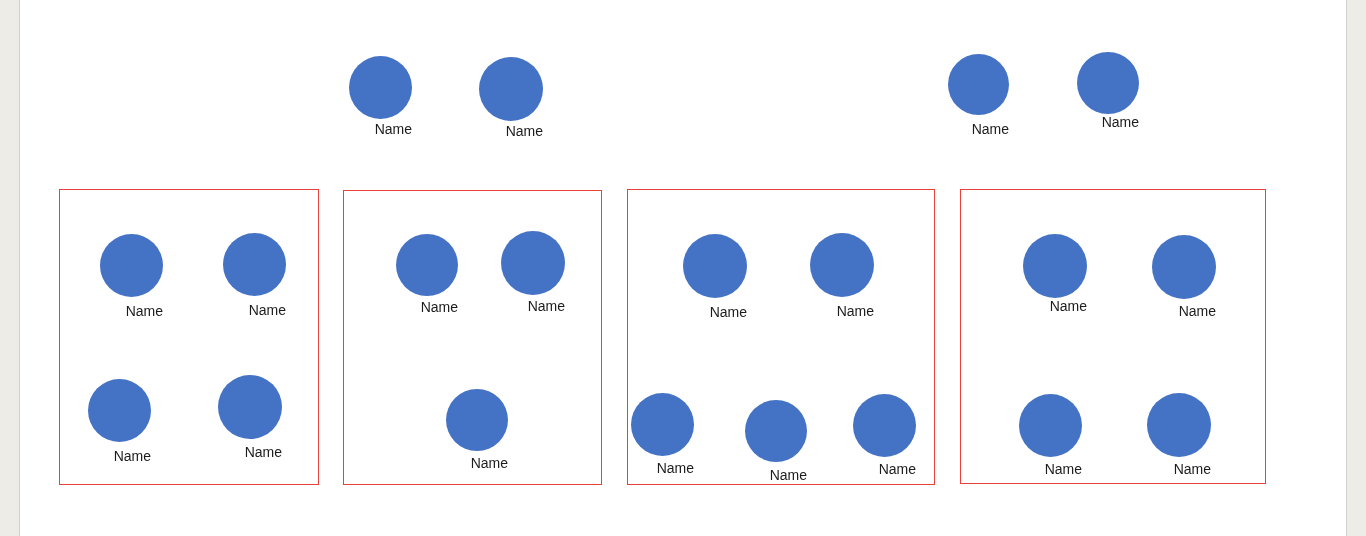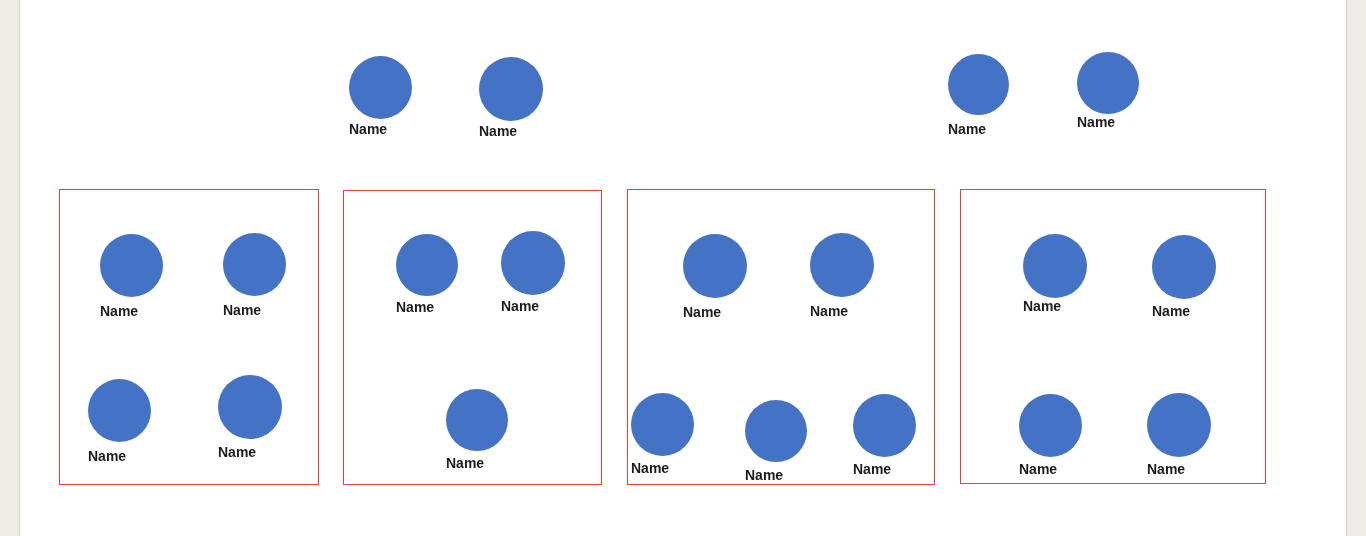--- a/index.html
+++ b/index.html
@@ -50,22 +50,21 @@
     border: 1px solid #e8413a;
     background: transparent;
     box-sizing: border-box;
   }
 
   
   .node {
     position: absolute;
     display: flex;
     flex-direction: column;
-    align-items: flex-start;
-    font-weight: bold;
+    align-items: flex-end;
   }
   .node-circle {
     border-radius: 50%;
     background: #4472c4;
     flex: none;
   }
   .node-label {
     margin-top: 2px;
     font-size: 14px;
     line-height: 16px;

